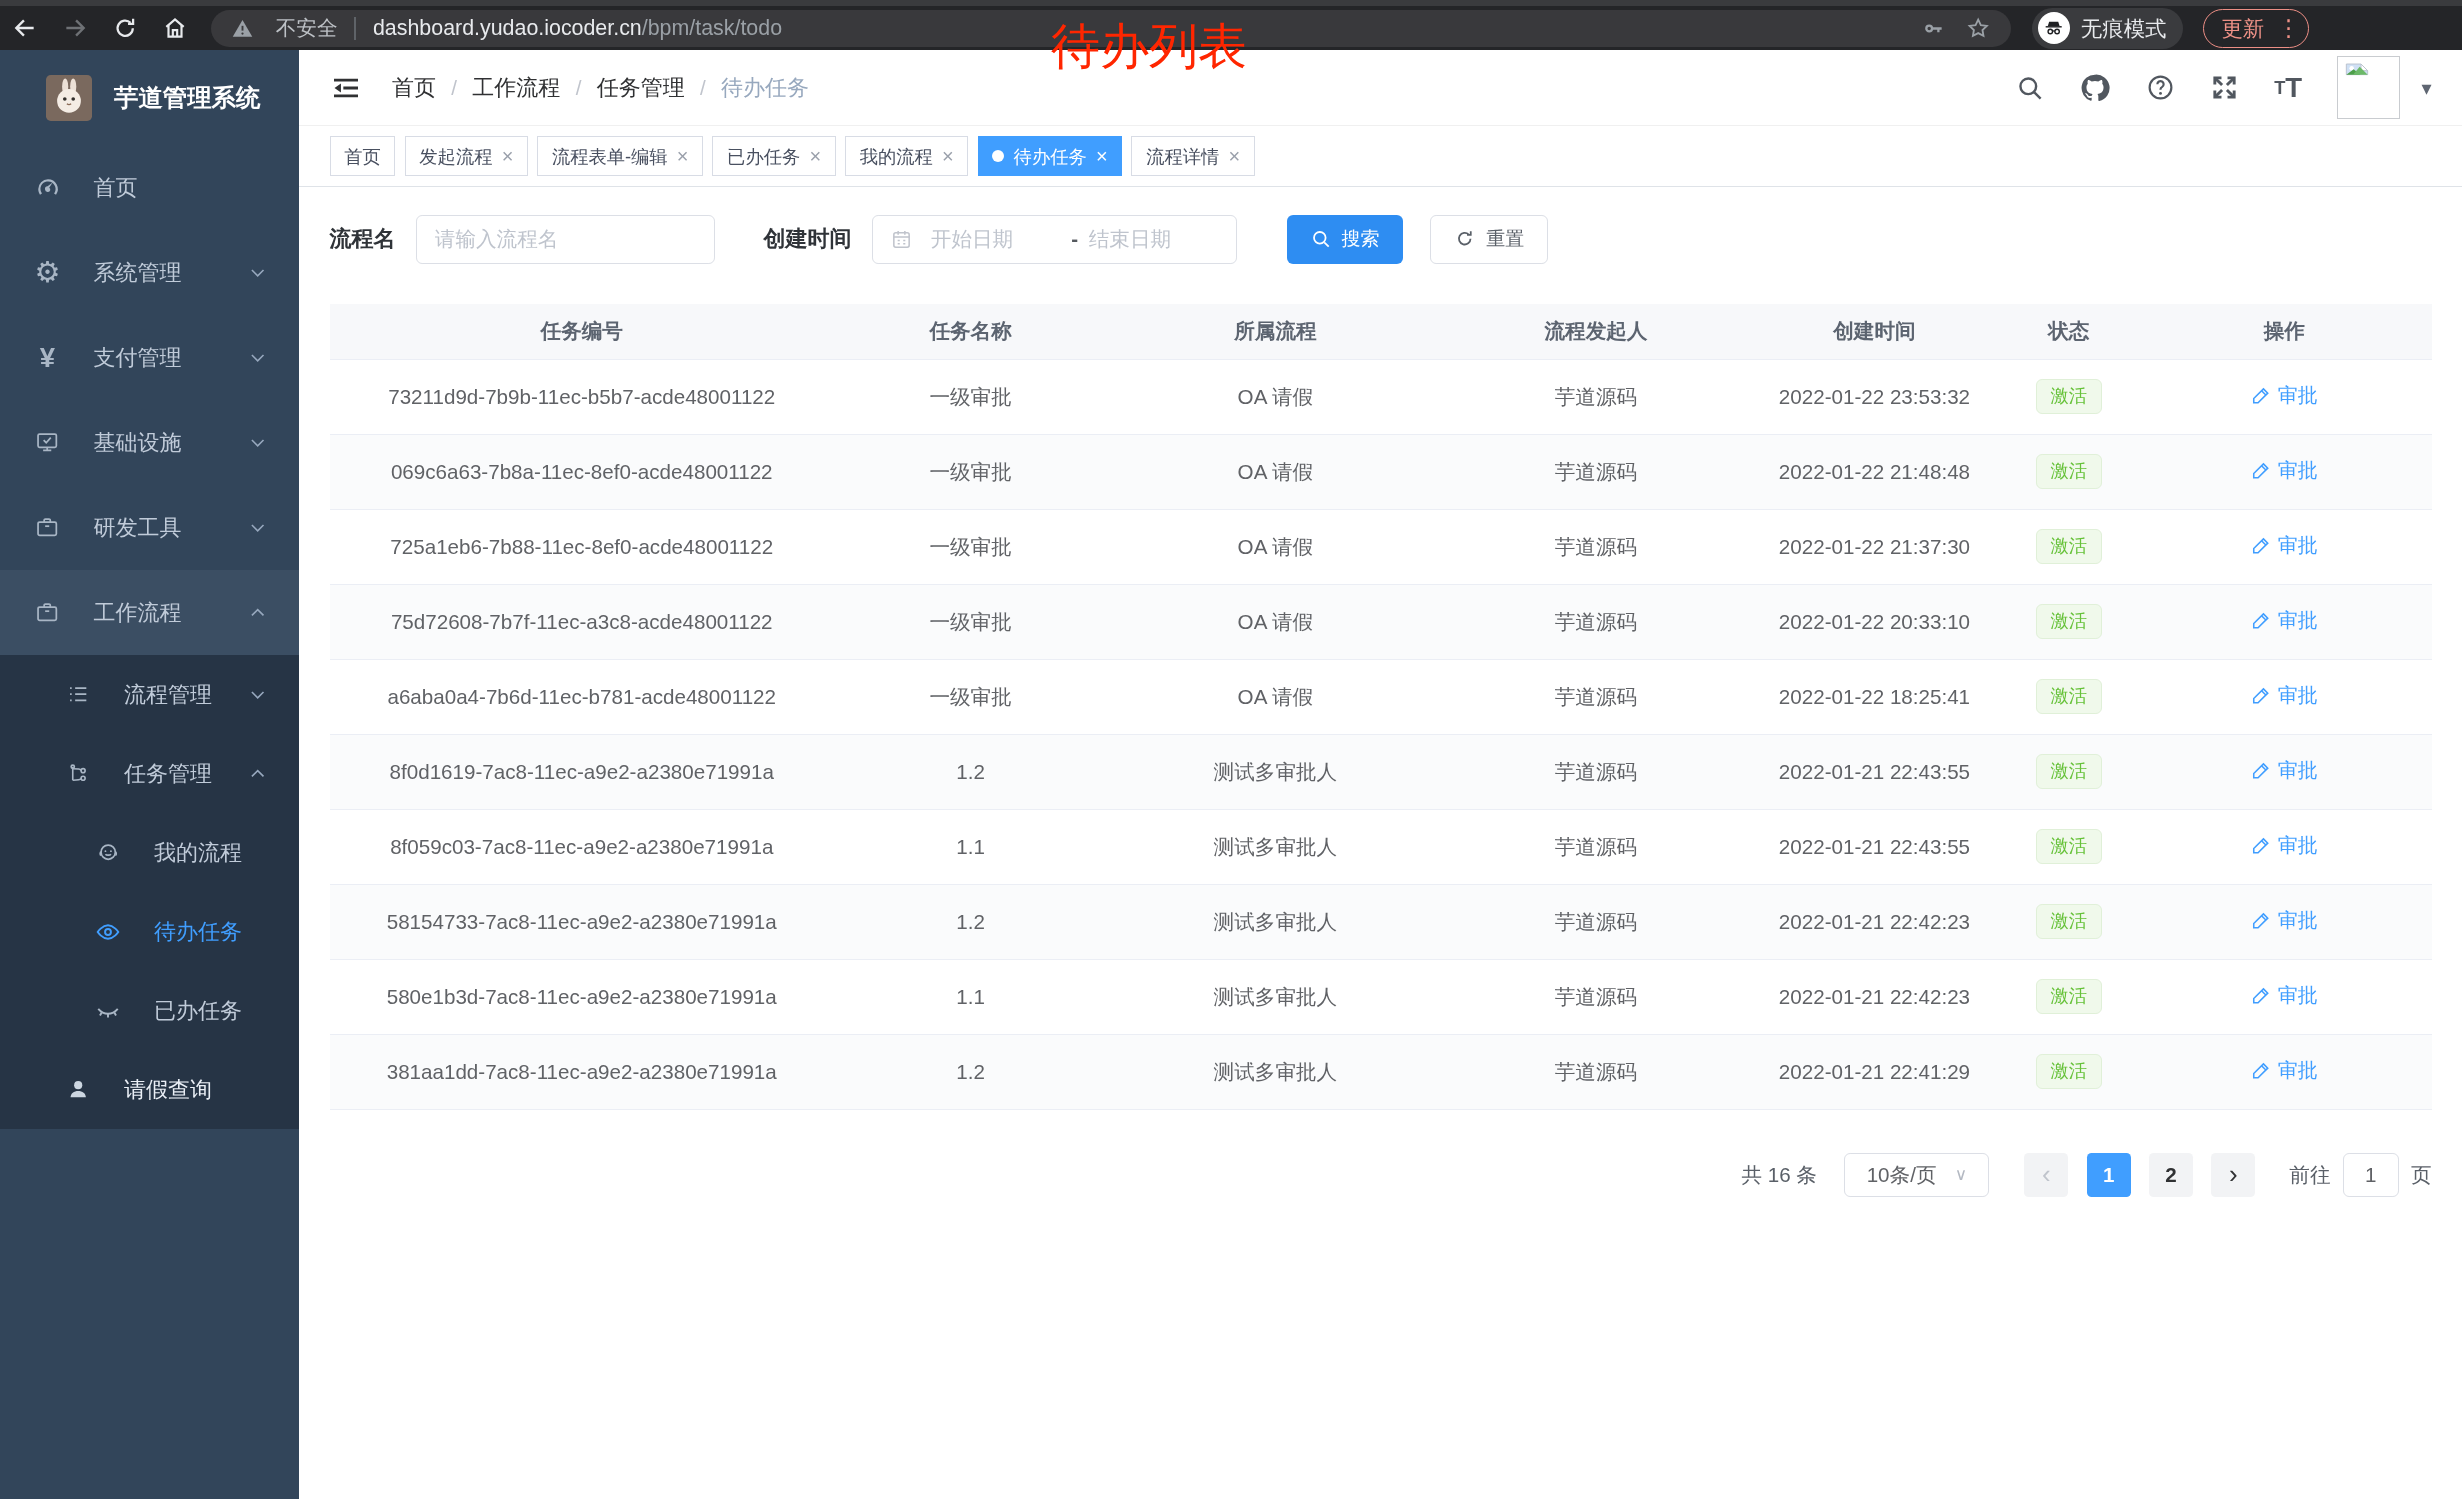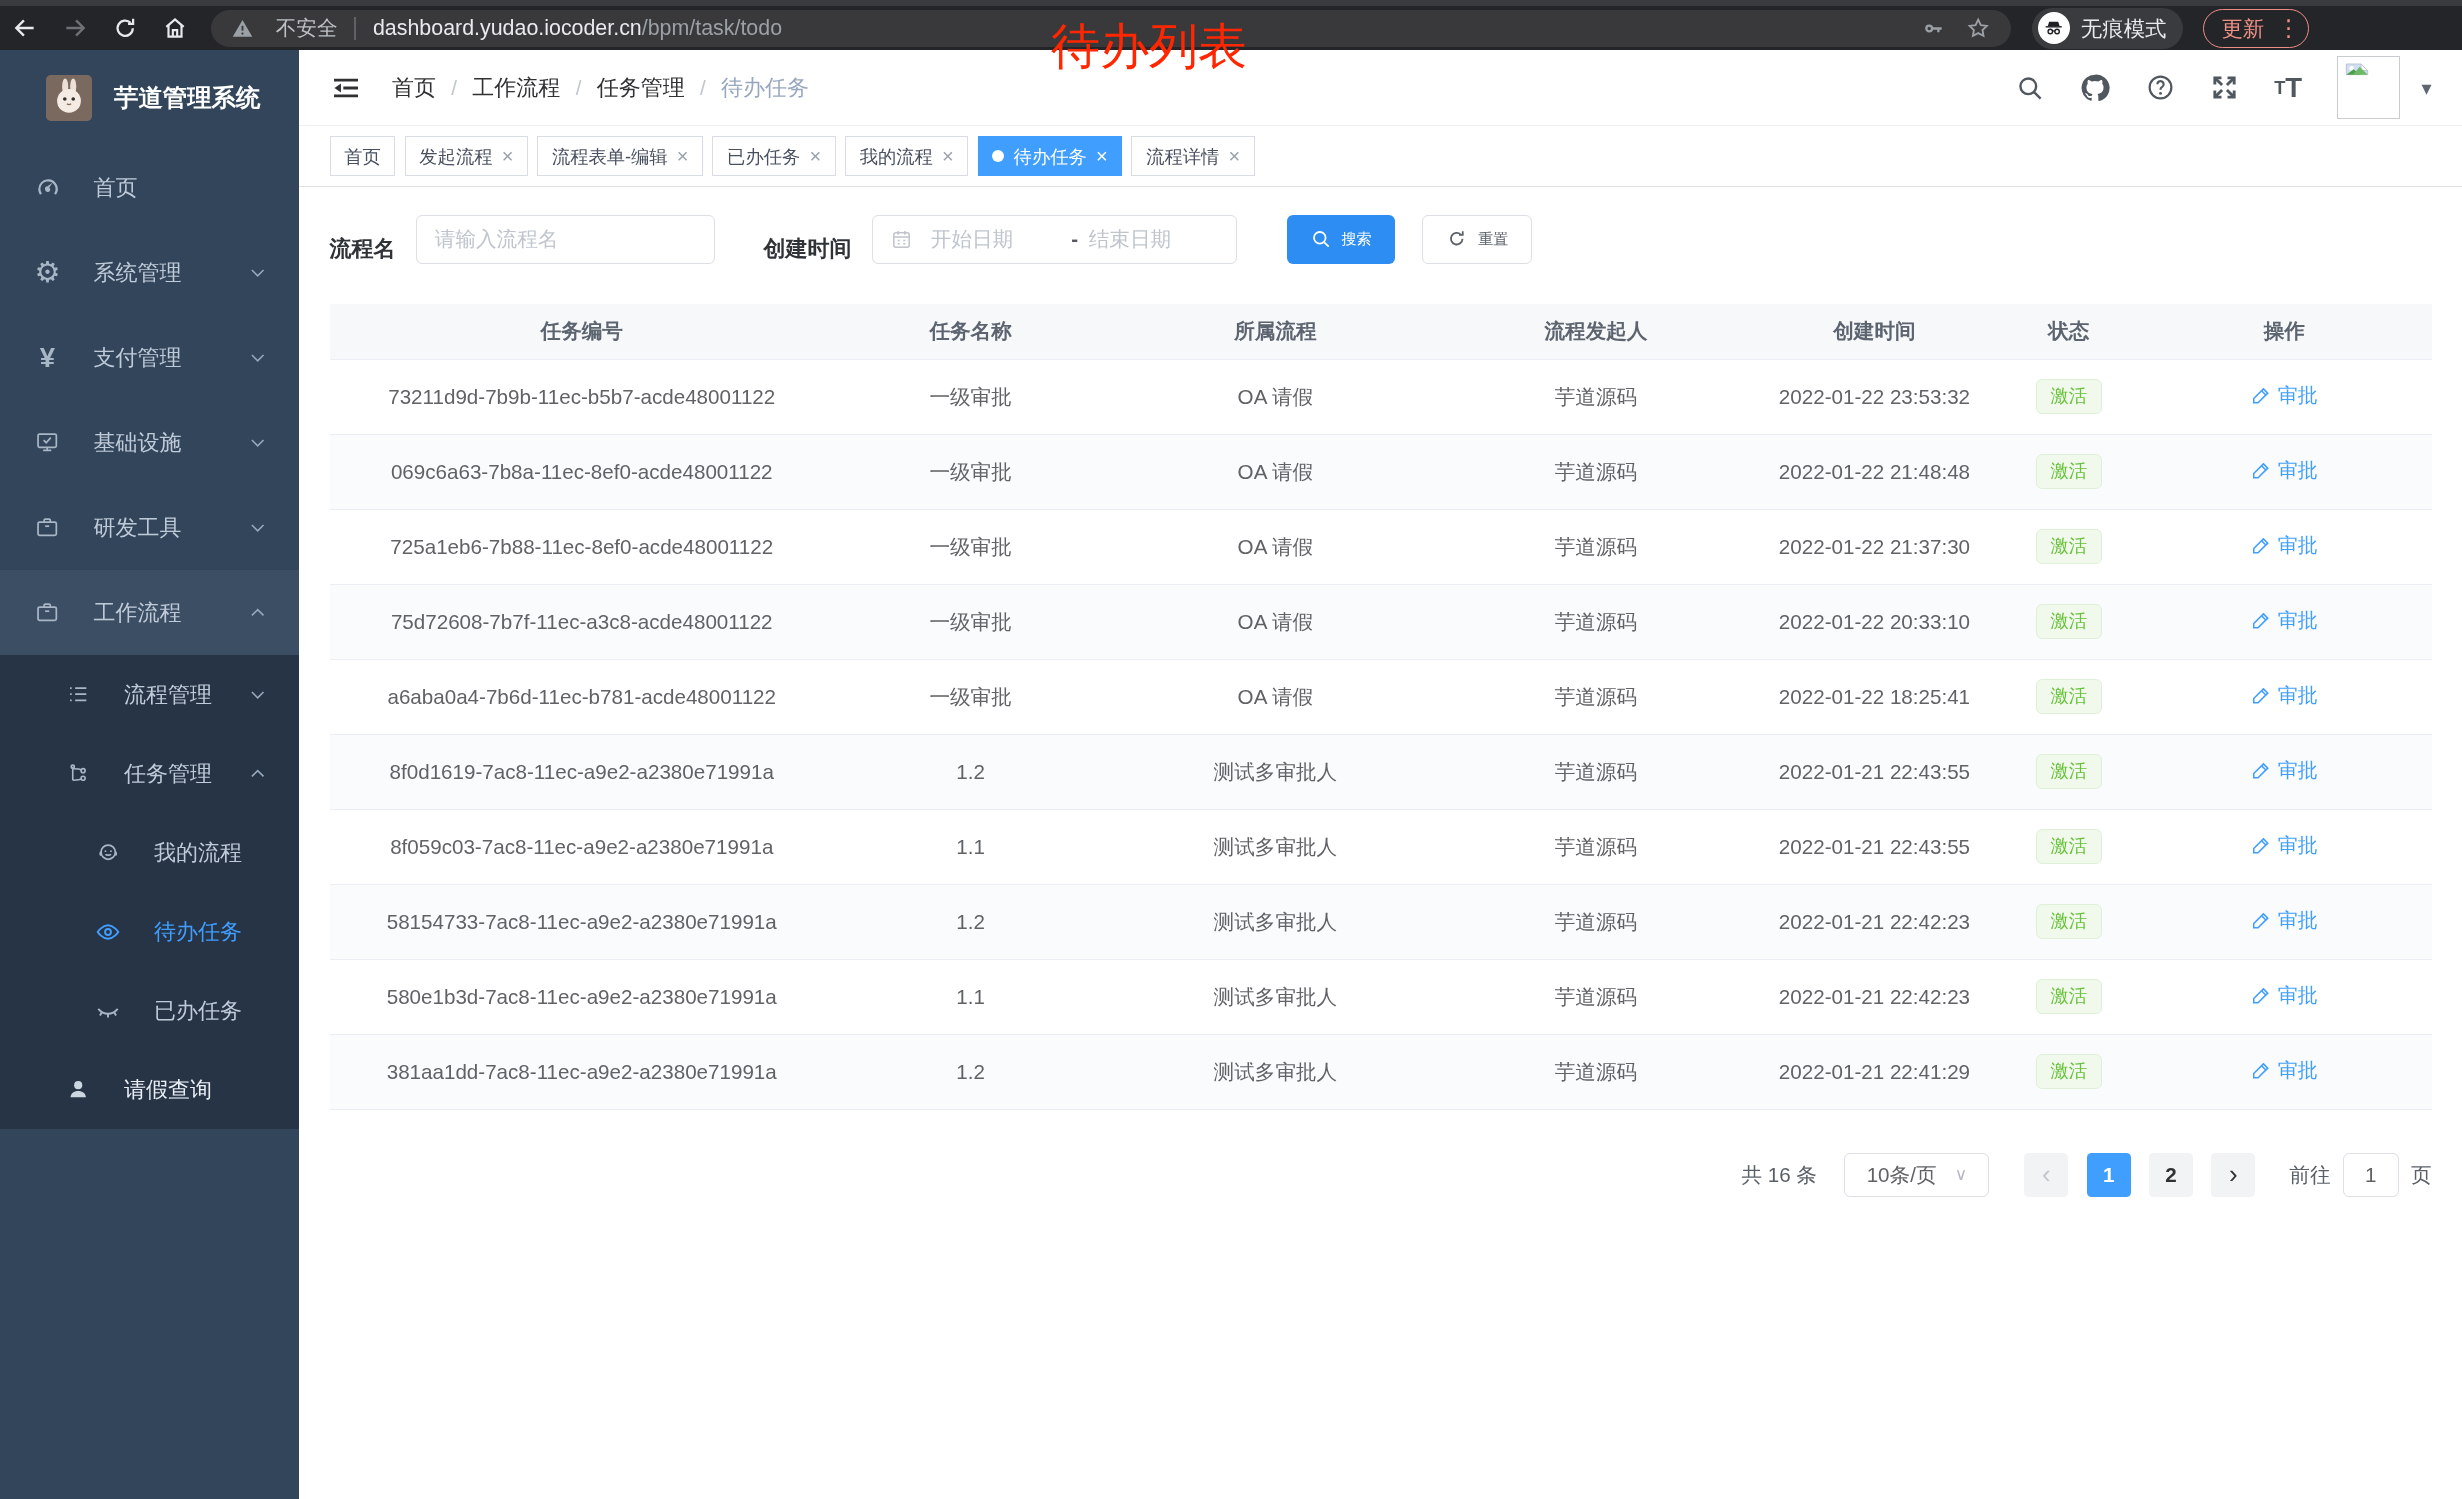--- a/index.html
+++ b/index.html
@@ -67,33 +67,33 @@
   .tags{height:61px;display:flex;align-items:center;gap:9.2px;padding:0 30.5px;border-bottom:1.5px solid #dfe3e8;box-sizing:border-box;}
   .tag{height:40px;display:inline-flex;align-items:center;gap:9.2px;padding:0 13.7px;border:1.5px solid #d8dce5;
     background:#fff;color:#495060;font-size:18.3px;box-sizing:border-box;cursor:pointer;white-space:nowrap;}
   .tag .tag-close{font-size:20px;color:#9aa0ab;line-height:1;}
   .tag.active{background:#409eff;border-color:#409eff;color:#fff;}
   .tag.active .tag-close{color:#fff;}
   .tag .dot{width:12.2px;height:12.2px;border-radius:50%;background:#fff;display:inline-block;}
 
   
   .content{flex:1;padding:27.5px 30.5px 0 30.5px;}
-  .filters{display:flex;align-items:flex-end;margin-bottom:40px;}
+  .filters{display:flex;align-items:center;margin-bottom:40px;}
   .f-label{font-size:22px;font-weight:700;color:#2f3338;margin-right:20px;white-space:nowrap;}
   .f-label.second{margin-left:49px;}
   .tbox{height:49px;border:1.5px solid #dcdfe6;border-radius:6.1px;box-sizing:border-box;display:flex;align-items:center;background:#fff;}
   .name-input{width:299px;padding:0 6.1px;}
   .name-input input{border:0;outline:0;width:100%;font-size:20.6px;color:#0369a1;padding:0 12.2px;background:transparent;
     font-family:Liberation Serif, serif;}
   .name-input input::placeholder{color:#bfc4cd;}
   .date-input{width:365px;padding:0 17px;color:#bfc4cd;font-size:20.6px;gap:0;}
   .date-input .cal{color:#c0c4cc;display:flex;margin-right:18.3px;}
   .date-input .dph{flex:1;text-align:left;}
   .date-input .dsep{color:#55595f;margin:0 10.7px;font-weight:700;}
-  .btn{height:49px;border-radius:6.1px;display:inline-flex;align-items:center;gap:10.7px;font-size:15px;
+  .btn{height:49px;border-radius:6.1px;display:inline-flex;align-items:center;gap:10.7px;font-size:19px;
     padding:0 23px;cursor:pointer;box-sizing:border-box;white-space:nowrap;}
   .btn-search{background:#2e8df2;color:#fff;margin-left:50px;}
   .btn-reset{background:#fff;border:1.5px solid #dcdfe6;color:#5a6068;margin-left:27.5px;}
 
   table.grid{width:100%;border-collapse:collapse;font-size:20.6px;color:#606266;table-layout:fixed;}
   .grid th{height:55px;background:#f7f8fa;color:#5c6470;font-weight:700;text-align:center;
     border-bottom:1.5px solid #ebeef5;padding:0;}
   .grid td{height:74px;text-align:center;border-bottom:1.5px solid #ebeef5;padding:0;overflow:hidden;white-space:nowrap;}
   .grid tbody tr:nth-child(even){background:#fafbfc;}
   .badge{display:inline-block;padding:6.9px 13.7px;background:#f0f9eb;border:1.5px solid #e0f0d8;border-radius:6.1px;

